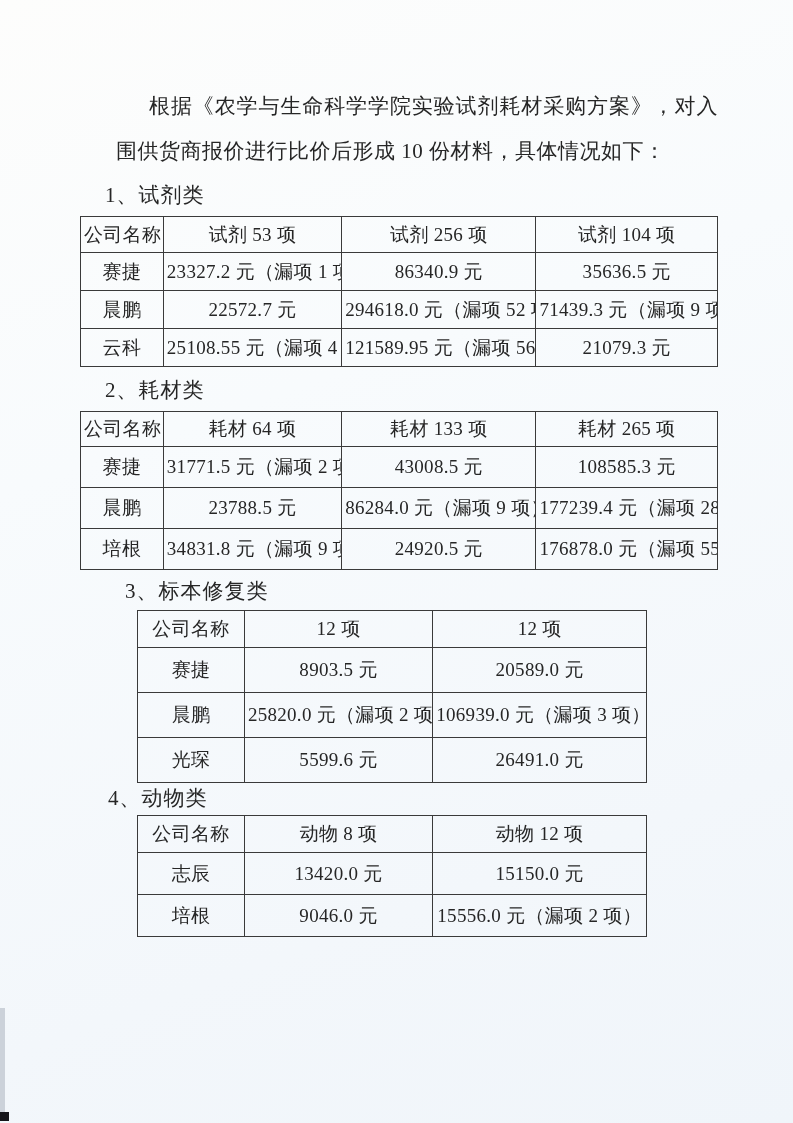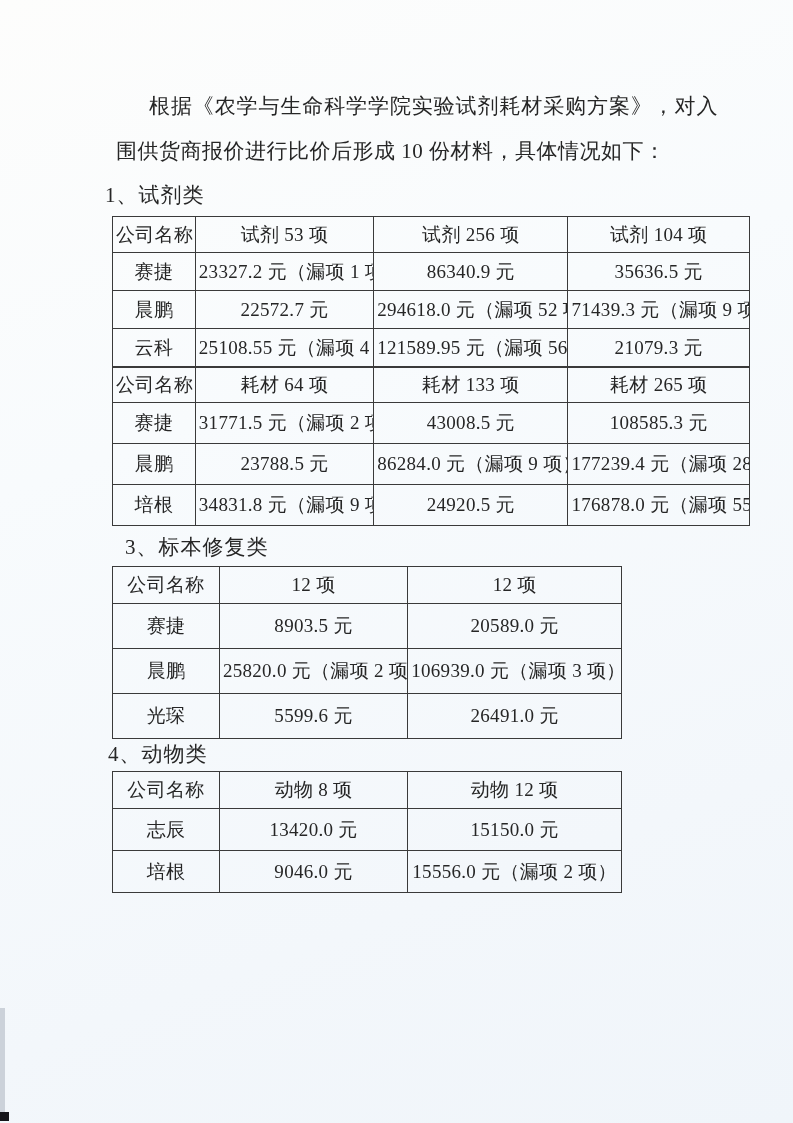--- a/index.html
+++ b/index.html
@@ -31,21 +31,21 @@
   }
   table.t4{width:638px;}
   table.t3{width:510px;margin-left:57px;}
   .tbl th,.tbl td{
     border:1px solid #3a3a3a;
     font-weight:normal;font-size:19px;
     text-align:center;vertical-align:middle;
     padding:2px 3px;letter-spacing:0.3px;
     overflow:hidden;white-space:nowrap;
   }
-  table.tbl{border:1.5px solid #3a3a3a;margin-left:32px;}
+  table.tbl{border:1.5px solid #3a3a3a;}
   .t4 col.c0{width:13%;}  .t4 col.c1{width:28%;}
   .t4 col.c2{width:30.5%;}.t4 col.c3{width:28.5%;}
   .t3 col.c0{width:21%;}  .t3 col.c1{width:37%;}  .t3 col.c2{width:42%;}
   .sec1 th{height:31px;} .sec1 td{height:33px;}
   .sec2 th{height:30px;} .sec2 td{height:36px;}
   .sec3 th{height:32px;} .sec3 td{height:40px;}
   .sec4 th{height:32px;} .sec4 td{height:37px;}
   .closing{margin-top:4px;}
   .scan-strip{
     position:absolute;left:0;top:1008px;width:5px;height:106px;
@@ -95,20 +95,21 @@
         </tr>
         <tr>
           <td>云科</td>
           <td>25108.55 元（漏项 4 项）</td>
           <td>121589.95 元（漏项 56 项）</td>
           <td>21079.3 元</td>
         </tr>
       </tbody>
     </table>
 
+  <div class="heading h2">2、耗材类</div>
   <table class="tbl t4 sec2">
       <colgroup>
         <col class="c0">
         <col class="c1">
         <col class="c2">
         <col class="c3">
       </colgroup>
       <thead>
         <tr>
           <th>公司名称</th>

